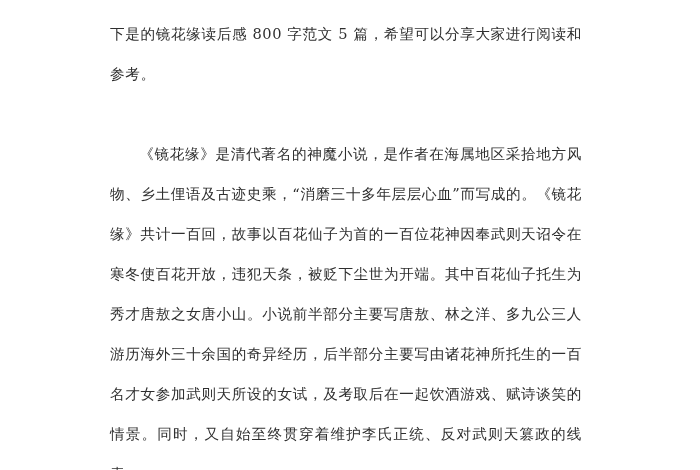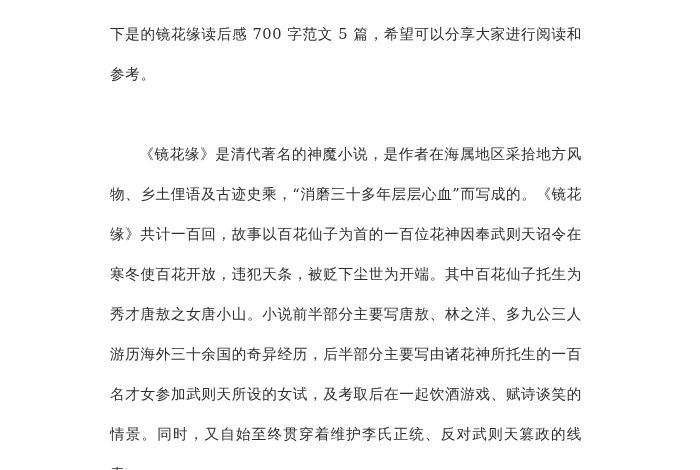--- a/index.html
+++ b/index.html
@@ -44,17 +44,17 @@
   
   .doc-body {
     filter: contrast(0.96);
   }
 </style>
 </head>
 <body>
 
 <div class="page">
   <div class="doc-body">
-    <p class="para">下是的镜花缘读后感 700 字范文 5 篇，希望可以分享大家进行阅读和参考。</p>
+    <p class="para">下是的镜花缘读后感 800 字范文 5 篇，希望可以分享大家进行阅读和参考。</p>
     <div class="gap-sm"></div>
     <p class="para indent">《镜花缘》是清代著名的神魔小说，是作者在海属地区采拾地方风物、乡土俚语及古迹史乘，“消磨三十多年层层心血”而写成的。《镜花缘》共计一百回，故事以百花仙子为首的一百位花神因奉武则天诏令在寒冬使百花开放，违犯天条，被贬下尘世为开端。其中百花仙子托生为秀才唐敖之女唐小山。小说前半部分主要写唐敖、林之洋、多九公三人游历海外三十余国的奇异经历，后半部分主要写由诸花神所托生的一百名才女参加武则天所设的女试，及考取后在一起饮酒游戏、赋诗谈笑的情景。同时，又自始至终贯穿着维护李氏正统、反对武则天篡政的线索。</p>
   </div>
 </div>
 
 </body></html>

